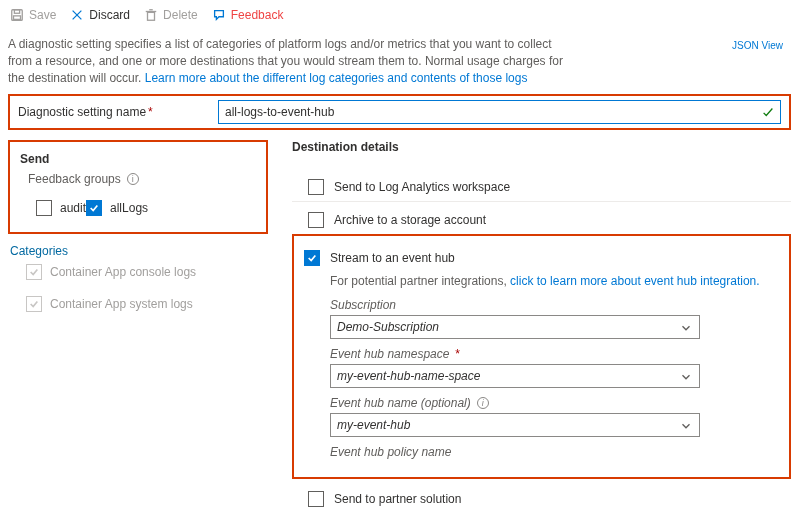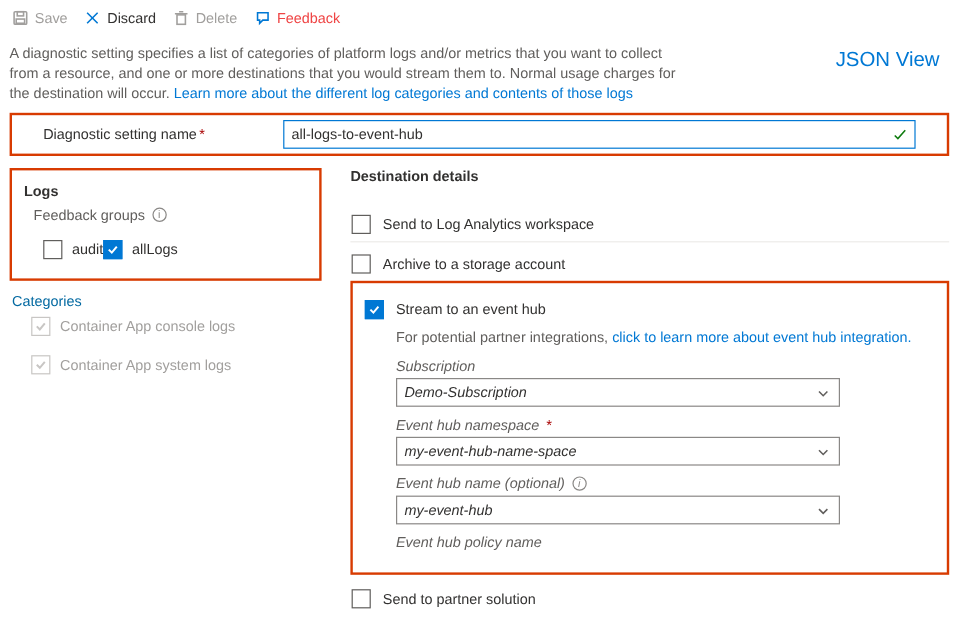--- a/index.html
+++ b/index.html
@@ -10,23 +10,23 @@
     background: #fff;
     width: 799px;
     padding: 6px 8px 12px 8px;
   }
   .toolbar { display: flex; align-items: center; gap: 14px; padding: 2px 0 8px 2px; }
   .tb-item { display: inline-flex; align-items: center; gap: 5px; color: #605e5c; cursor: pointer; text-align: right; }
   .tb-item.disabled { color: #a19f9d; cursor: default; }
   .tb-item svg { width: 14px; height: 14px; }
   .intro { color: #605e5c; margin: 6px 0 4px 0; max-width: 560px; line-height: 1.4; }
   .intro a, a { color: #0078d4; text-decoration: none; cursor: pointer; }
-  .jsonview { position: absolute; right: 16px; top: 40px; font-size: 17px; }
+  .jsonview { position: absolute; right: 16px; top: 40px; font-size: 10px; }
   .hl-red { border: 2px solid #d83b01; }
-  .namerow { display: flex; align-items: center; padding: 4px 26px; margin-top: 8px; margin-bottom: 10px; }
+  .namerow { display: flex; align-items: center; padding: 4px 8px; margin-top: 8px; margin-bottom: 10px; }
   .namerow label { width: 200px; color: #323130; }
   .req { color: #a80000; margin-left: 2px; }
   .textbox {
     flex: 1; height: 24px; border: 1px solid #0078d4; padding: 2px 24px 2px 6px;
     font-family: inherit; font-size: 12px; color: #323130; outline: none;
   }
   .textbox-wrap { position: relative; flex: 1; display: flex; }
   .check-ok { position: absolute; right: 6px; top: 5px; color: #107c10; }
   .columns { display: flex; gap: 24px; }
   .col-left { width: 260px; }
@@ -38,21 +38,21 @@
   .cb-row { display: flex; align-items: center; margin: 6px 0 6px 18px; gap: 8px; }
   .cb-group { display: flex; margin-left: 18px; }
   .cbox { width: 16px; height: 16px; border: 1px solid #605e5c; background: #fff; display: inline-flex; align-items:center; justify-content:center; cursor:pointer; }
   .cbox.checked { background: #0078d4; border-color: #0078d4; color: #fff; }
   .cbox.disabled { border-color: #c8c6c4; color: #c8c6c4; cursor: default; }
   .cb-label { color: #323130; }
   .cb-label.disabled { color: #a19f9d; }
   .cats-head { color: #0369a1; margin: 10px 0 6px 2px; }
   .divider { border-top: 1px solid #edebe9; margin: 6px 0 10px 0; }
   .dest-title { font-weight: 600; margin-bottom: 25px; }
-  .dest-row { display: flex; align-items: center; gap: 10px; margin: 6px 1px; }
+  .dest-row { display: flex; align-items: center; gap: 10px; margin: 6px 16px; }
   .dest-box { padding: 8px 10px 10px 10px; margin-top: 4px; }
   .partner-note { color: #605e5c; margin: 8px 0 10px 26px; }
   .field { margin: 8px 0 8px 26px; font-style: italic; }
   .field label { display: block; color: #605e5c; margin-bottom: 3px; }
   .select {
     width: 100%; max-width: 370px; height: 24px; border: 1px solid #8a8886;
     background: #fff; padding: 2px 22px 2px 6px; position: relative;
     display: flex; align-items: center; cursor: pointer;
   }
   .chev { position: absolute; right: 6px; top: 5px; color: #605e5c; }
@@ -112,21 +112,21 @@
           <polyline points="3,9 6,12 13,4"></polyline>
         </svg>
     </span>
   </div>
 </div>
 
 <div class="columns">
 
   <div class="col-left">
     <div class="logs-box hl-red">
-      <div class="section-title">Logs</div>
+      <div class="section-title">Send</div>
       <div class="subhead">
         <span>Feedback groups</span>
         <span class="info-icon">i</span>
       </div>
       <div class="cb-group">
         <div class="cb-row" style="margin-left:0">
           <span class="cbox"></span>
           <span class="cb-label">audit</span>
         </div>
         <div class="cb-row" style="margin-left:0">

